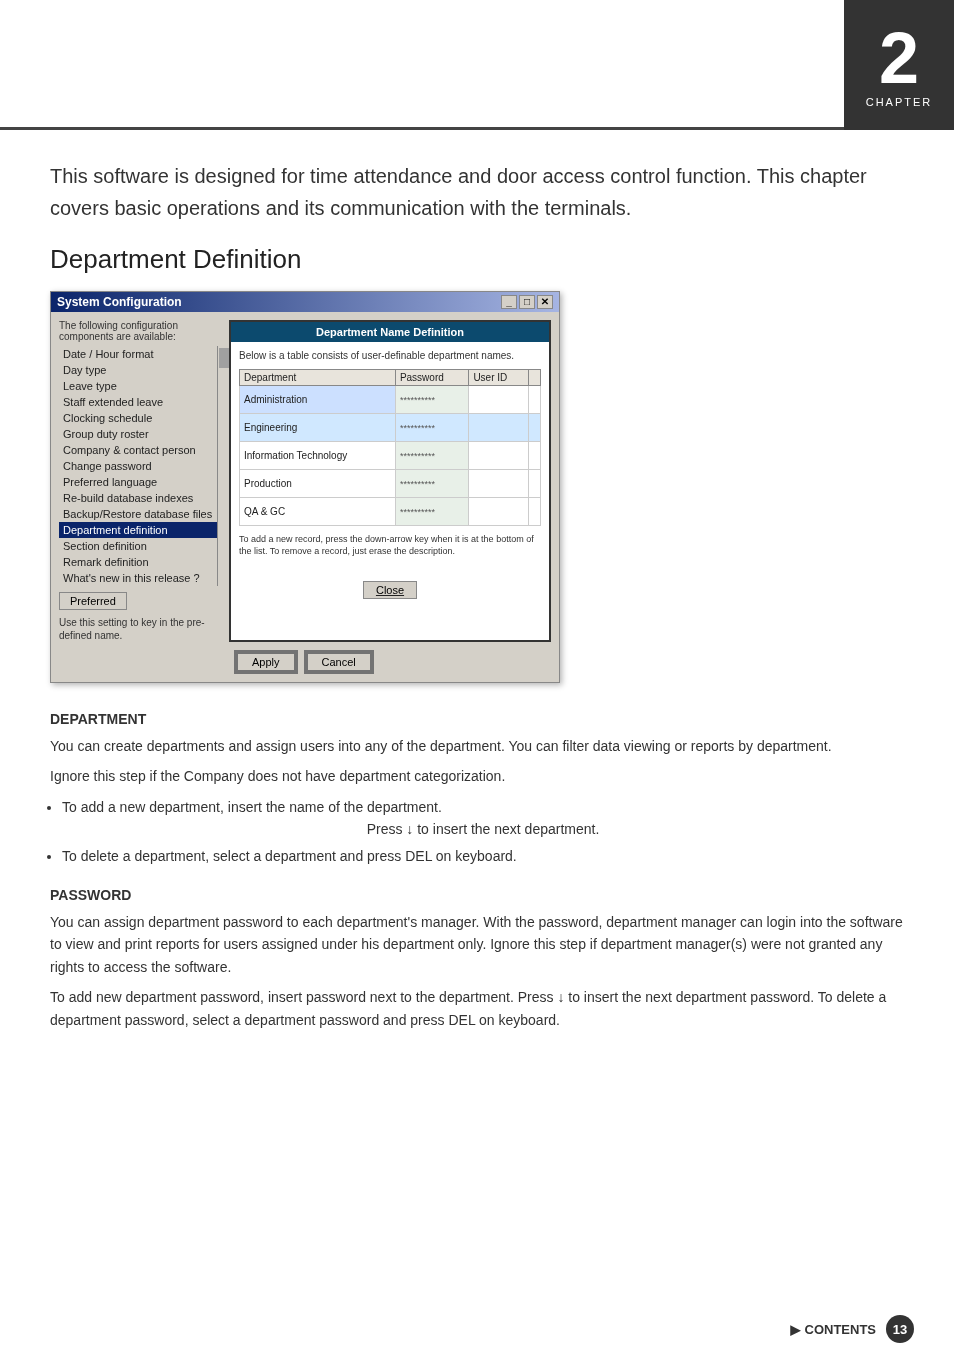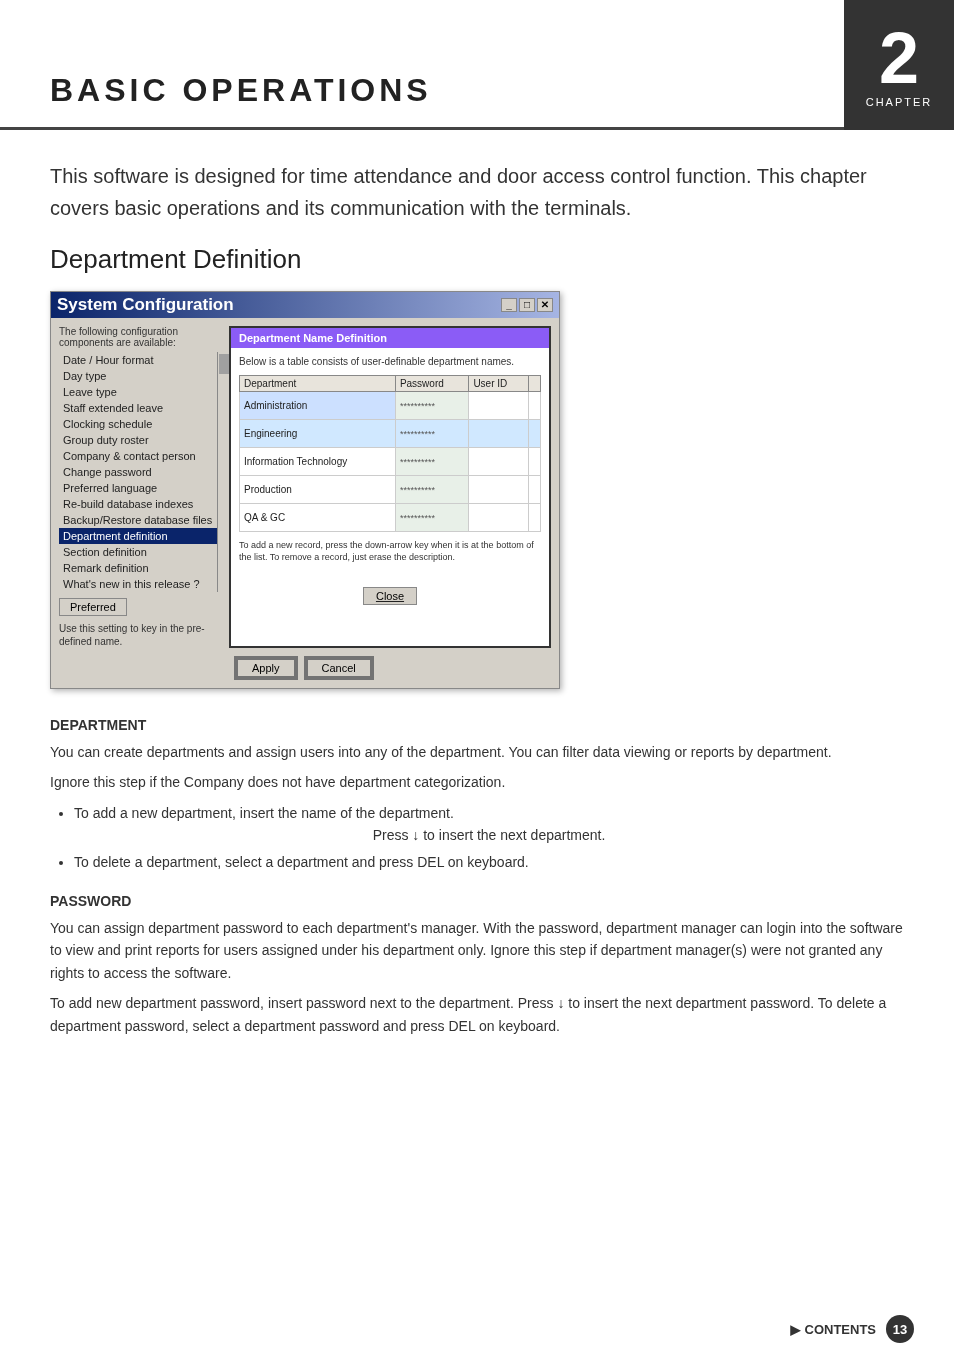--- a/index.html
+++ b/index.html
@@ -92,21 +92,21 @@
     .dialog-titlebar {
       background: linear-gradient(to right, #0a246a, #a6b5e3);
       color: #fff;
       padding: 3px 6px;
       display: flex;
       justify-content: space-between;
       align-items: center;
       font-size: 12px;
       font-weight: bold;
     }
-    .dialog-title-text { font-size: 17px; }
+    .dialog-title-text { font-size: 12px; }
     .dialog-title-btns { display: flex; gap: 2px; }
     .dialog-title-btns span {
       display: inline-block;
       width: 16px; height: 14px;
       background: #d4d0c8;
       border: 1px solid #888;
       text-align: center;
       line-height: 12px;
       font-size: 10px;
       color: #000;
@@ -152,25 +152,26 @@
       line-height: 1.3;
     }
     
     .right-panel {
       flex: 1;
       border: 2px solid #333;
       background: #fff;
       padding: 0;
     }
     .dept-header {
-      background: #8b5cf6;
+      background: #0c4a6e;
       color: #fff;
       padding: 4px 8px;
       font-size: 11px;
       font-weight: bold;
+      text-align: center;
     }
     .dept-body {
       padding: 8px;
     }
     .dept-desc {
       font-size: 10px;
       margin-bottom: 8px;
       color: #333;
     }
     .dept-table {
@@ -239,21 +240,21 @@
     }
 
     .body-text {
       font-size: 14px;
       line-height: 1.6;
       color: #333;
       margin-bottom: 8px;
     }
 
     .bullet-list {
-      margin-left: 24px;
+      margin-left: 12px;
       margin-bottom: 10px;
     }
     .bullet-list li {
       font-size: 14px;
       line-height: 1.6;
       color: #333;
       margin-bottom: 4px;
     }
     .bullet-list li span {
       display: block;
@@ -314,21 +315,20 @@
       display: flex;
     }
     .config-items {
       flex: 1;
     }
   </style>
 </head>
 <body>
 
 <div class="chapter-header">
-  <div class="chapter-title">BASIC OPERATIONS</div>
   <div class="chapter-badge">
     <span class="num">2</span>
     <span class="label">CHAPTER</span>
   </div>
 </div>
 
 <div class="content">
 
   <p class="intro-text">This software is designed for time attendance and door access control function.  This chapter covers basic operations and its communication with the terminals.</p>
 

